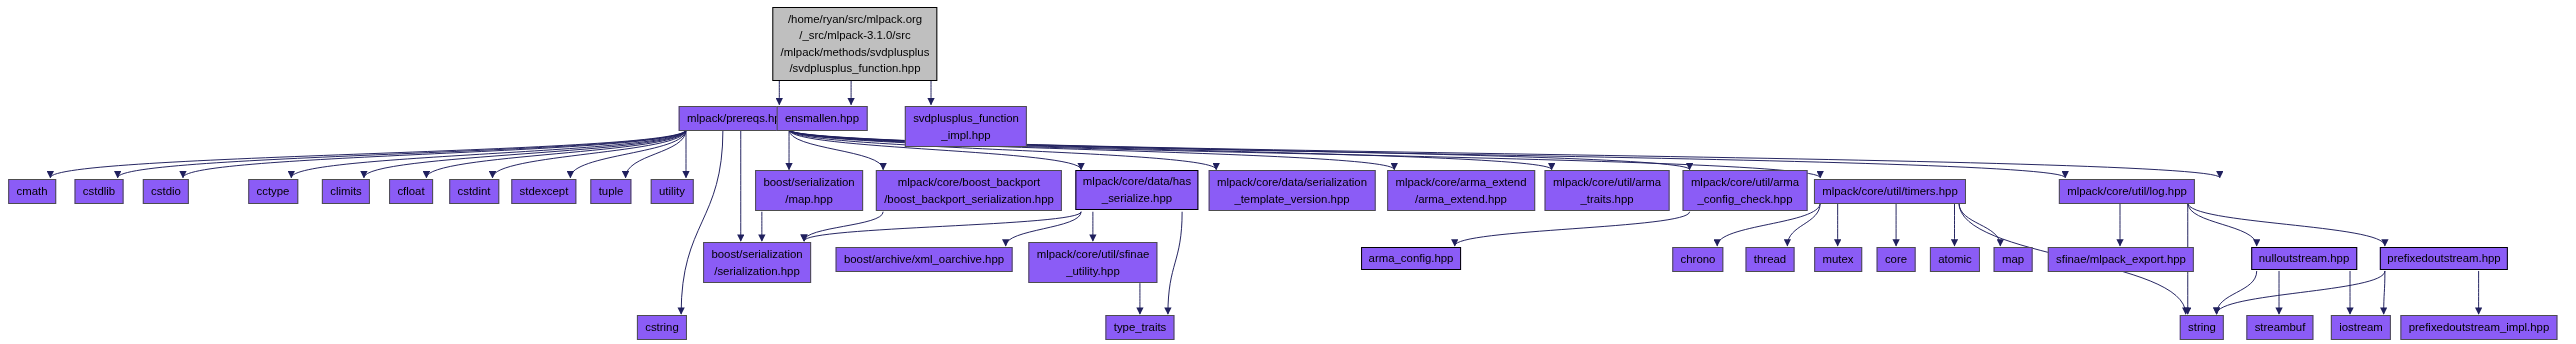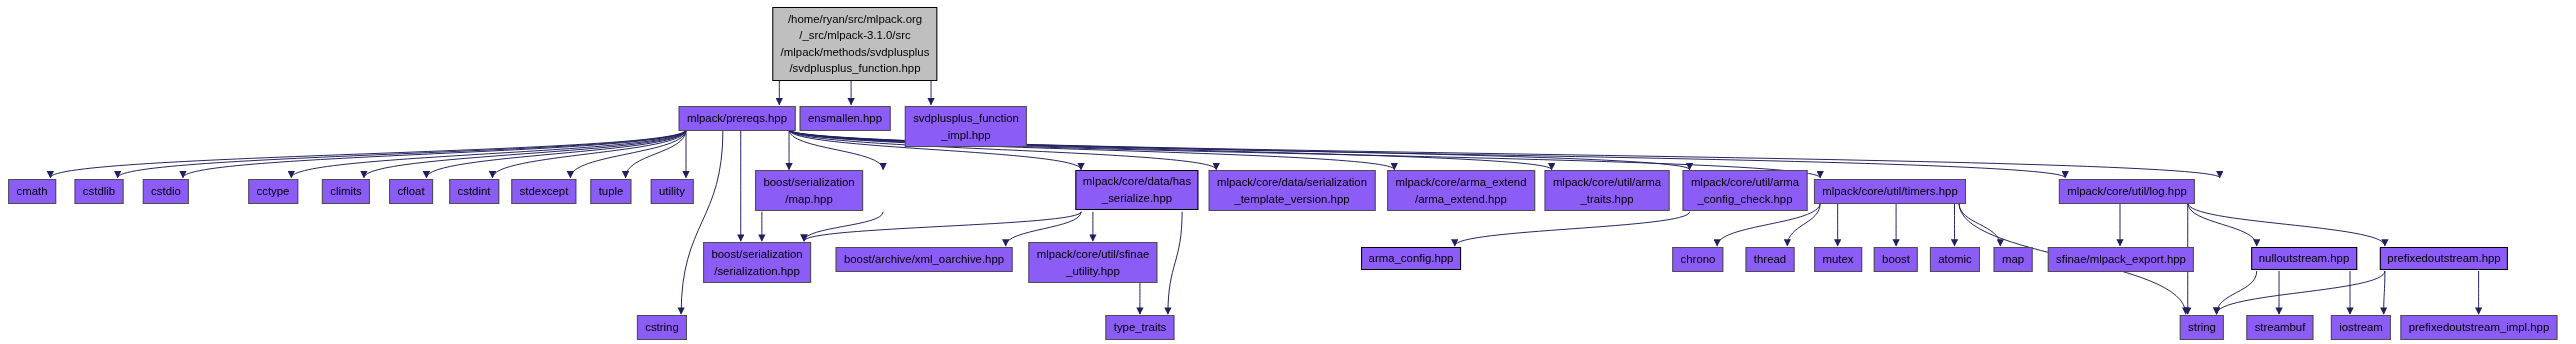--- a/index.html
+++ b/index.html
@@ -80,36 +80,38 @@
       <path d="M 2938.5 334 C 2938.5 360.5, 2937 360.5, 2937 387" class="edge" marker-end="url(#arrow)"></path>
       <path d="M 3054 334 C 3054 360.5, 3054 360.5, 3054 387" class="edge" marker-end="url(#arrow)"></path>
     </svg>
 
   <div class="node hl" style="left:855px;top:6.5px">/home/ryan/src/mlpack.org
 /_src/mlpack-3.1.0/src
 /mlpack/methods/svdplusplus
 /svdplusplus_function.hpp</div>
 
   <div class="node" style="left:737px;top:106px">mlpack/prereqs.hpp</div>
-  <div class="node" style="left:845px;top:106px">ensmallen.hpp</div>
+  <div class="node" style="left:822px;top:106px">ensmallen.hpp</div>
   <div class="node" style="left:966px;top:106px">svdplusplus_function
 _impl.hpp</div>
 
   <div class="node" style="left:32px;top:179px">cmath</div>
   <div class="node" style="left:99px;top:179px">cstdlib</div>
   <div class="node" style="left:166px;top:179px">cstdio</div>
   <div class="node" style="left:273px;top:179px">cctype</div>
   <div class="node" style="left:346px;top:179px">climits</div>
   <div class="node" style="left:411px;top:179px">cfloat</div>
   <div class="node" style="left:474px;top:179px">cstdint</div>
   <div class="node" style="left:544px;top:179px">stdexcept</div>
   <div class="node" style="left:611px;top:179px">tuple</div>
   <div class="node" style="left:672px;top:179px">utility</div>
   <div class="node" style="left:809px;top:170px">boost/serialization
 /map.hpp</div>
+  <div class="node" style="left:969px;top:170px">mlpack/core/boost_backport
+/boost_backport_serialization.hpp</div>
   <div class="node" style="left:1292px;top:170px">mlpack/core/data/serialization
 _template_version.hpp</div>
   <div class="node b" style="left:1137px;top:170px">mlpack/core/data/has
 _serialize.hpp</div>
   <div class="node" style="left:1461px;top:170px">mlpack/core/arma_extend
 /arma_extend.hpp</div>
   <div class="node" style="left:1607px;top:170px">mlpack/core/util/arma
 _traits.hpp</div>
   <div class="node" style="left:1745px;top:170px">mlpack/core/util/arma
 _config_check.hpp</div>
@@ -118,21 +120,21 @@
 
   <div class="node" style="left:757px;top:242px">boost/serialization
 /serialization.hpp</div>
   <div class="node" style="left:924px;top:247px">boost/archive/xml_oarchive.hpp</div>
   <div class="node" style="left:1093px;top:242px">mlpack/core/util/sfinae
 _utility.hpp</div>
   <div class="node b" style="left:1411px;top:247px">arma_config.hpp</div>
   <div class="node" style="left:1698px;top:247px">chrono</div>
   <div class="node" style="left:1770px;top:247px">thread</div>
   <div class="node" style="left:1838px;top:247px">mutex</div>
-  <div class="node" style="left:1896px;top:247px">boost</div>
+  <div class="node" style="left:1896px;top:247px">core</div>
   <div class="node" style="left:1955px;top:247px">atomic</div>
   <div class="node" style="left:2013px;top:247px">map</div>
   <div class="node" style="left:2121px;top:247px">sfinae/mlpack_export.hpp</div>
   <div class="node b" style="left:2304px;top:247px">nulloutstream.hpp</div>
   <div class="node b" style="left:2444px;top:247px">prefixedoutstream.hpp</div>
 
   <div class="node" style="left:662px;top:315px">cstring</div>
   <div class="node" style="left:1140px;top:315px">type_traits</div>
   <div class="node" style="left:2202px;top:315px">string</div>
   <div class="node" style="left:2280px;top:315px">streambuf</div>

